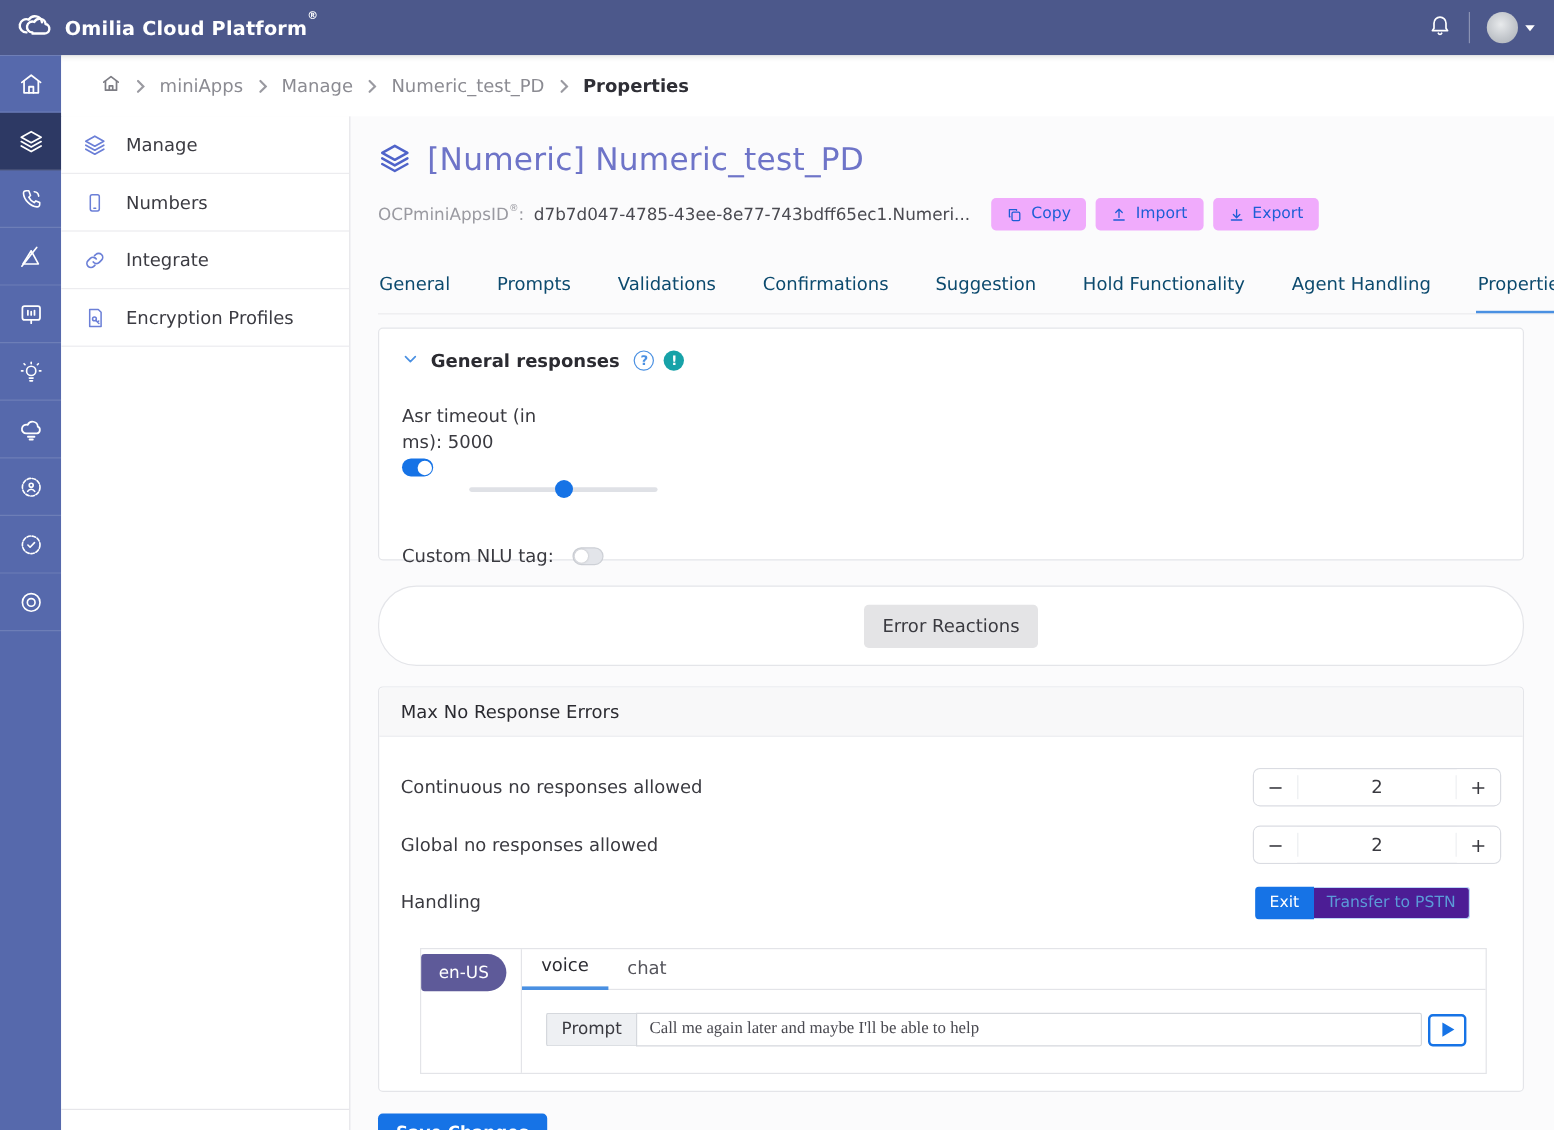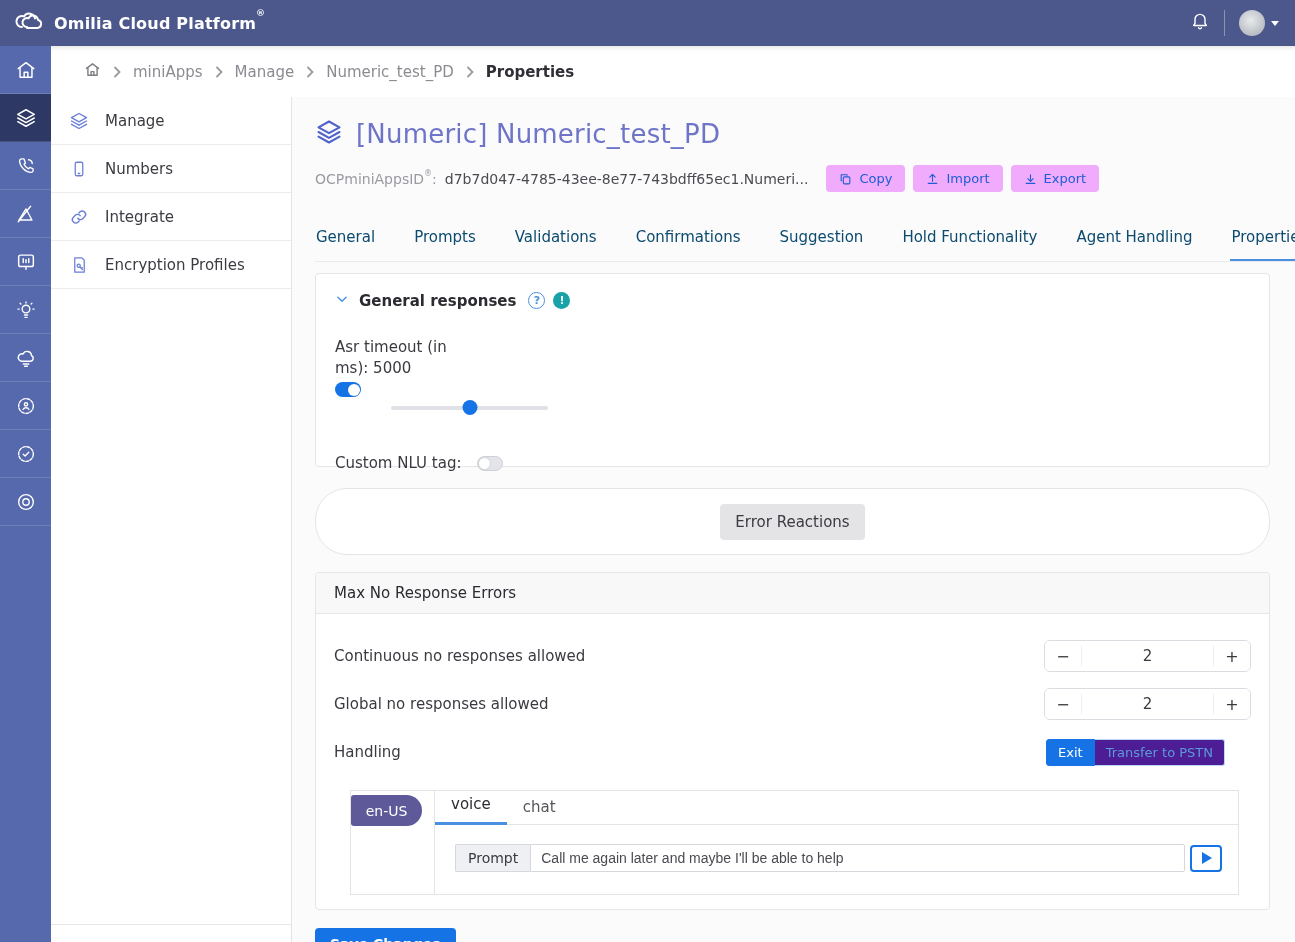--- a/index.html
+++ b/index.html
@@ -139,21 +139,21 @@
     justify-content:center; border-radius:3px 16px 16px 3px; cursor:pointer; }
   .ptable-right { flex:1; display:flex; flex-direction:column; min-width:0; }
   .chan-tabs { height:34px; display:flex; align-items:flex-end; border-bottom:1px solid #e3e4e8; }
   .chan-tab { font-size:15px; padding:0 16px 9px; cursor:pointer; margin-bottom:-1px; }
   .chan-tab.active { color:#2b2b31; border-bottom:3px solid #4a90e2; }
   .chan-tab.inactive { color:#55555c; }
   .prompt-row { display:flex; align-items:center; margin:19px 16px 0 20px; }
   .prompt-label { background:#eef0f3; border:1px solid #d5d8dd; border-right:none;
     font-size:14px; color:#3a3a40; padding:5px 12px; border-radius:2px 0 0 2px; }
   .prompt-input { flex:1; border:1px solid #d5d8dd; border-radius:0 2px 2px 0;
-    font-size:14px; color:#4a4a51; padding:5px 10px; font-family:Liberation Sans, sans-serif; outline:none;
+    font-size:14px; color:#4a4a51; padding:5px 10px; font-family:Liberation Serif, serif; outline:none;
     height:28px; }
   .play-btn { width:32px; height:27px; margin-left:5px; background:#fff;
     border:2px solid #1673e6; border-radius:4px; display:flex; align-items:center;
     justify-content:center; cursor:pointer; flex-shrink:0; }
   .play-tri { width:0; height:0; border-top:6px solid transparent;
     border-bottom:6px solid transparent; border-left:10px solid #1673e6; margin-left:2px; }
 
   .btn-primary { margin-top:18px; background:#1673e6; color:#fff; font-size:14px;
     font-weight:600; border:none; border-radius:4px; padding:8px 15px; cursor:pointer;
     font-family:inherit; }

